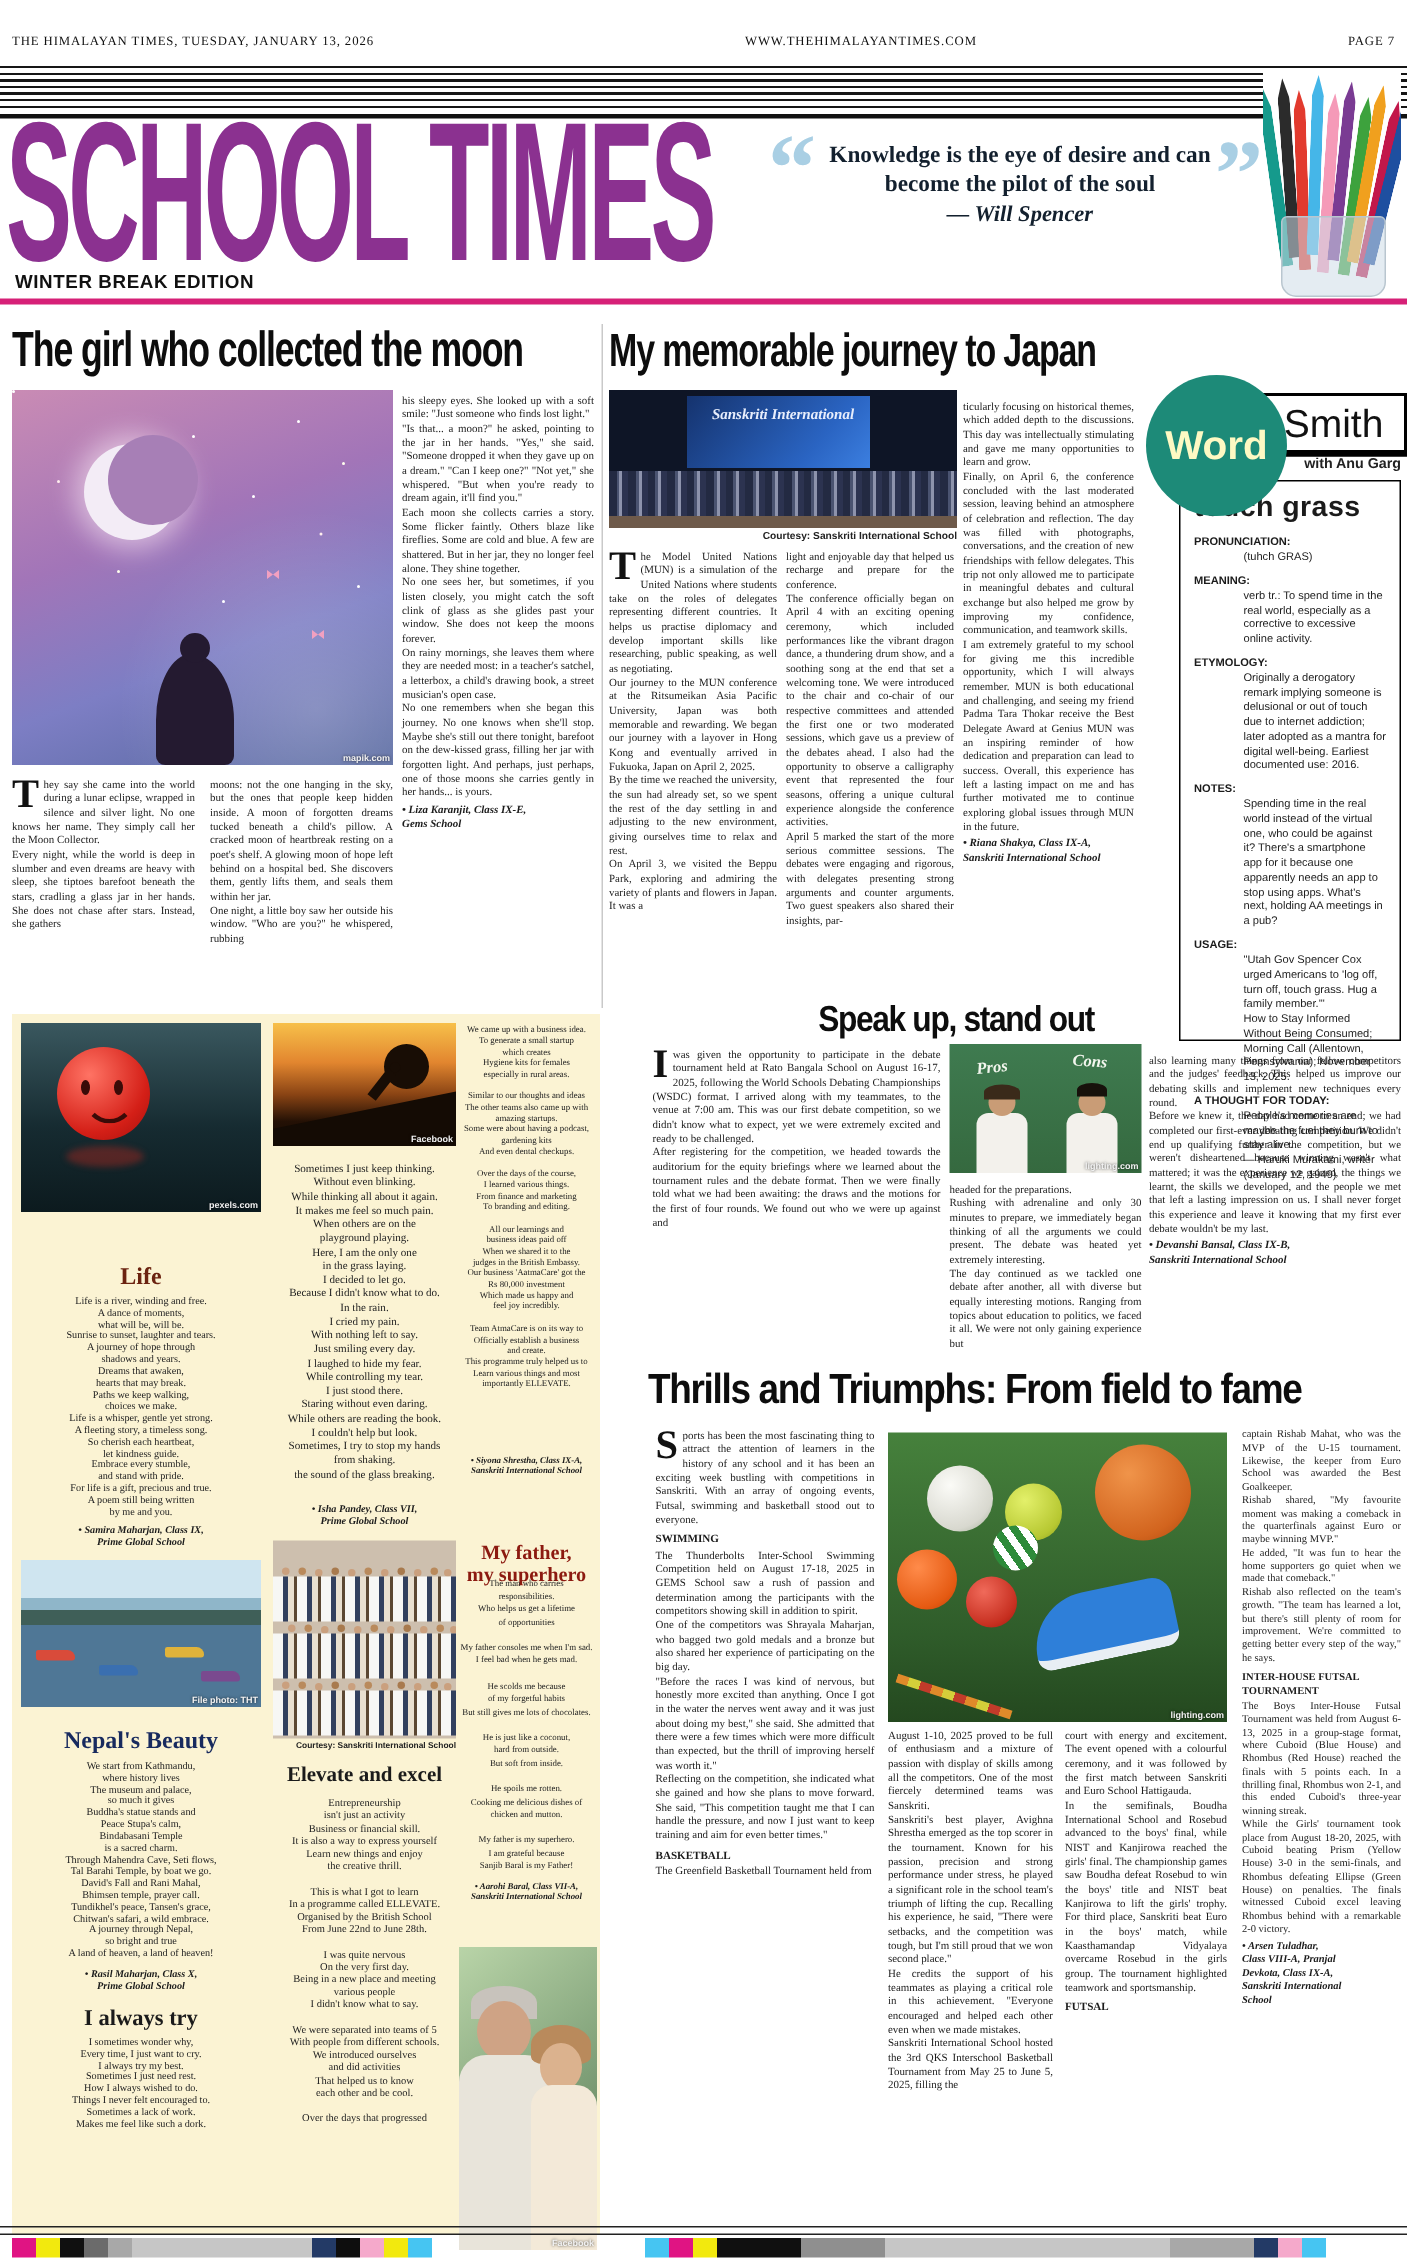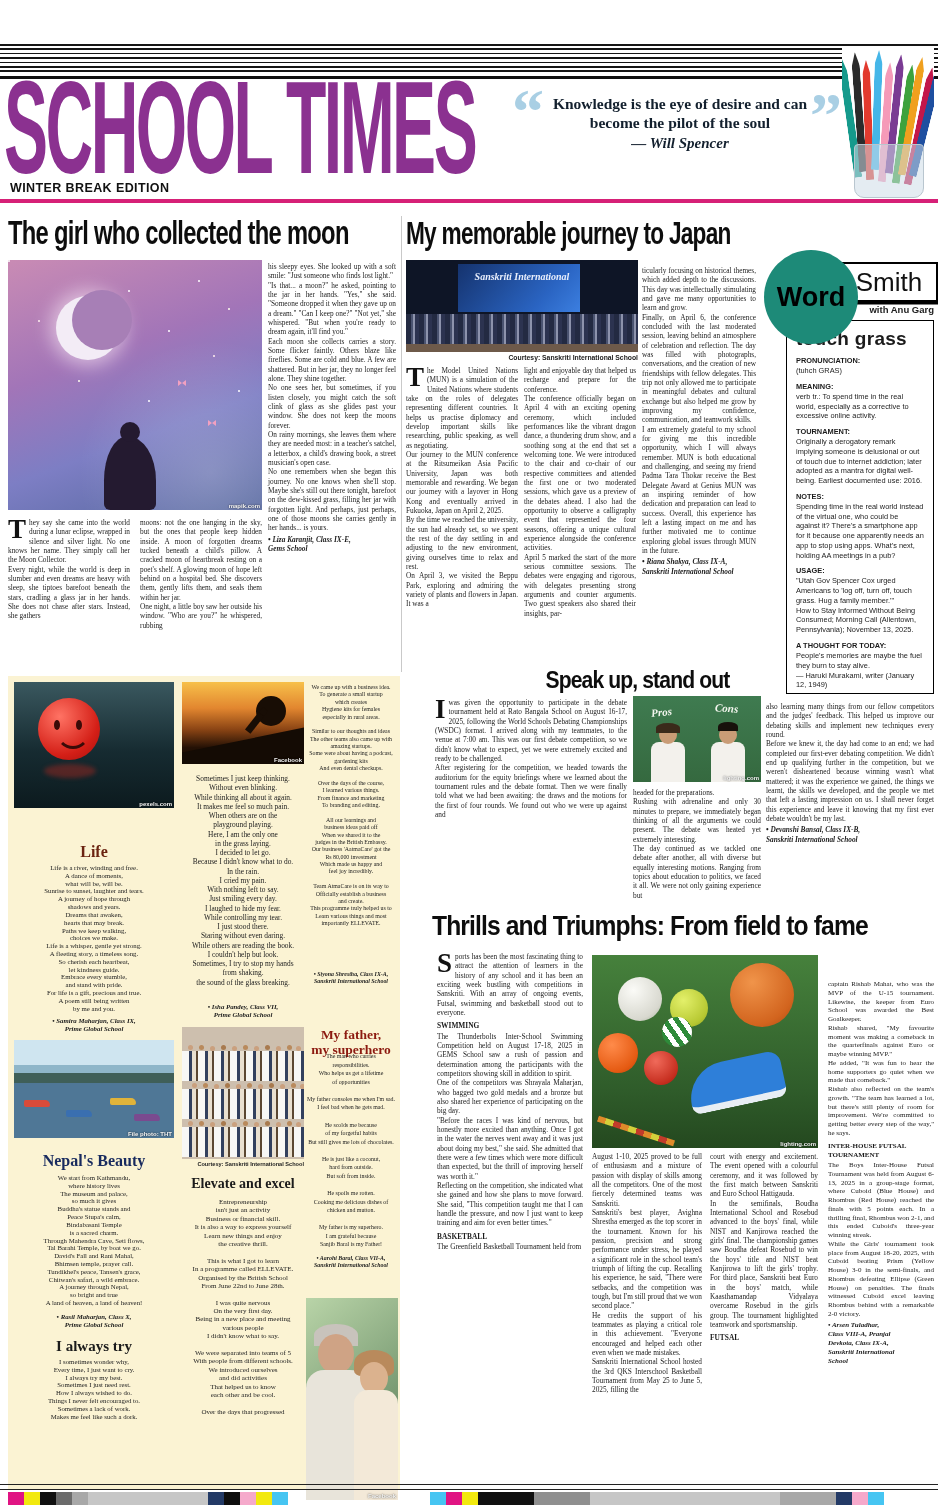--- a/index.html
+++ b/index.html
@@ -104,45 +104,50 @@
     background:linear-gradient(140deg,#b9d4a8,#7fa078 55%,#55704f);}
   .dadhead{position:absolute;left:12px;top:36px;width:36px;height:40px;border-radius:50%;background:#cfa385;}
   .dadhair{position:absolute;left:8px;top:26px;width:44px;height:22px;border-radius:50% 50% 0 0;background:#c8c3bc;}
   .dadbody{position:absolute;left:0px;top:72px;width:62px;height:130px;border-radius:18px 18px 0 0;background:#e8e4da;}
   .kidhead{position:absolute;right:10px;top:64px;width:28px;height:32px;border-radius:50%;background:#dbb28e;}
   .kidhair{position:absolute;right:4px;top:52px;width:40px;height:26px;border-radius:50% 50% 20% 20%;background:#b98a5c;}
   .kidbody{position:absolute;right:0;top:92px;width:44px;height:110px;border-radius:14px 14px 0 0;background:#f3e9d8;}
   
   .wcircle{left:764px;top:250px;width:94px;height:94px;border-radius:50%;background:#1d8a78;
     display:flex;align-items:center;justify-content:center;z-index:3;}
-  .wcircle span{font:bold 27px "Liberation Sans",sans-serif;color:#000000;}
+  .wcircle span{font:bold 27px "Liberation Sans",sans-serif;color:#fef9c3;}
   .wsbox{left:840px;top:262px;width:94px;height:36px;background:#fff;border:2px solid #000;
     box-shadow:2.5px 2.5px 0 #000;display:flex;align-items:center;justify-content:center;z-index:2;}
   .wsbox span{font:26px "Liberation Sans",sans-serif;color:#111;}
   .wanu{left:762px;top:304px;width:172px;text-align:right;font:bold 9.5px "Liberation Sans",sans-serif;color:#222;}
   .wbox{left:786px;top:320px;width:148px;height:374px;border:1.5px solid #000;padding:8px 9px;box-sizing:border-box;
         font-family:"Liberation Sans",sans-serif;}
   .wterm{font:bold 19px/1 "Liberation Sans",sans-serif;letter-spacing:.3px;margin-bottom:8px;}
   .wlabel{font:bold 7.4px/1.35 "Liberation Sans",sans-serif;margin-top:6px;}
-  .wtext{font:7.4px/1.32 "Liberation Sans",sans-serif;color:#1c1c1c;white-space:pre-line;}
+  .wtext{font:7.4px/1.32 "Liberation Sans",sans-serif;color:#1c1c1c;white-space:pre-line;margin-left:33px;}
   
   .cream{left:8px;top:676px;width:392px;height:814px;background:#fbf3d3;}
   .ptitle{font:bold 15px/1.1 "Liberation Serif",serif;text-align:center;}
   .poem{font:6.8px/1.15 "Liberation Serif",serif;text-align:center;white-space:pre-line;color:#222;}
   .poembyl{font:bold italic 6.8px/1.2 "Liberation Serif",serif;text-align:center;white-space:pre-line;margin-top:3px;}
   
   .dblrule{top:1484px;left:0;right:0;height:4px;border-top:1.6px solid #222;border-bottom:1.6px solid #222;}
   .swatchrow{top:1492px;height:13px;display:flex;}
   .swatchrow div{height:13px;}
 </style>
 </head>
 <body>
 
 <div id="page">
 
+  <div class="abs topbar">
+    <span>THE HIMALAYAN TIMES, TUESDAY, JANUARY 13, 2026</span>
+    <span>www.thehimalayantimes.com</span>
+    <span>PAGE 7</span>
+  </div>
   <div class="abs rulesband"></div>
   <div class="abs thickrule"></div>
 
   <div class="abs mast">SCHOOL TIMES</div>
   <div class="abs edition">WINTER BREAK EDITION</div>
 
   <div class="abs quotebox">
     <span class="qmark qopen">“</span><span class="qmark qclose">”</span><span>Knowledge is the eye of desire and can become the pilot of the soul</span>
     <div class="qauthor">— Will Spencer</div>
   </div>
@@ -218,21 +223,21 @@
   <div class="abs wsbox">
       <span>Smith</span>
     </div>
   <div class="abs wanu">with Anu Garg</div>
   <div class="abs wbox">
     <div class="wterm">touch grass</div>
     <div class="wlabel">PRONUNCIATION:</div>
     <div class="wtext">(tuhch GRAS)</div>
     <div class="wlabel">MEANING:</div>
     <div class="wtext">verb tr.: To spend time in the real world, especially as a corrective to excessive online activity.</div>
-    <div class="wlabel">TOURNAMENT:</div>
+    <div class="wlabel">ETYMOLOGY:</div>
     <div class="wtext">Originally a derogatory remark implying someone is delusional or out of touch due to internet addiction; later adopted as a mantra for digital well-being. Earliest documented use: 2016.</div>
     <div class="wlabel">NOTES:</div>
     <div class="wtext">Spending time in the real world instead of the virtual one, who could be against it? There's a smartphone app for it because one apparently needs an app to stop using apps. What's next, holding AA meetings in a pub?</div>
     <div class="wlabel">USAGE:</div>
     <div class="wtext">"Utah Gov Spencer Cox urged Americans to 'log off, turn off, touch grass. Hug a family member.'"
 How to Stay Informed Without Being Consumed; Morning Call (Allentown, Pennsylvania); November 13, 2025.</div>
     <div class="wlabel">A THOUGHT FOR TODAY:</div>
     <div class="wtext">People's memories are maybe the fuel they burn to stay alive.
 — Haruki Murakami, writer (January 12, 1949)</div>
   </div>
@@ -496,21 +501,21 @@
   </div>
   <div class="abs col" style="left:592px;top:1152px;width:110px;">August 1-10, 2025 proved to be full of enthusiasm and a mixture of passion with display of skills among all the competitors. One of the most fiercely determined teams was Sanskriti.
 Sanskriti's best player, Avighna Shrestha emerged as the top scorer in the tournament. Known for his passion, precision and strong performance under stress, he played a significant role in the school team's triumph of lifting the cup. Recalling his experience, he said, "There were setbacks, and the competition was tough, but I'm still proud that we won second place."
 He credits the support of his teammates as playing a critical role in this achievement. "Everyone encouraged and helped each other even when we made mistakes.
 Sanskriti International School hosted the 3rd QKS Interschool Basketball Tournament from May 25 to June 5, 2025, filling the</div>
   <div class="abs" style="left:710px;top:1152px;width:108px;">
     <div class="col" style="position:static;">court with energy and excitement. The event opened with a colourful ceremony, and it was followed by the first match between Sanskriti and Euro School Hattigauda.
 In the semifinals, Boudha International School and Rosebud advanced to the boys' final, while NIST and Kanjirowa reached the girls' final. The championship games saw Boudha defeat Rosebud to win the boys' title and NIST beat Kanjirowa to lift the girls' trophy. For third place, Sanskriti beat Euro in the boys' match, while Kaasthamandap Vidyalaya overcame Rosebud in the girls group. The tournament highlighted teamwork and sportsmanship.</div>
     <div class="subhead">FUTSAL</div>
   </div>
-  <div class="abs" style="left:828px;top:980px;width:106px;">
+  <div class="abs" style="left:828px;top:952px;width:106px;">
     <div class="col" style="position:static;font-size:7px;line-height:1.25;">captain Rishab Mahat, who was the MVP of the U-15 tournament. Likewise, the keeper from Euro School was awarded the Best Goalkeeper.
 Rishab shared, "My favourite moment was making a comeback in the quarterfinals against Euro or maybe winning MVP."
 He added, "It was fun to hear the home supporters go quiet when we made that comeback."
 Rishab also reflected on the team's growth. "The team has learned a lot, but there's still plenty of room for improvement. We're committed to getting better every step of the way," he says.</div>
     <div class="subhead" style="font-size:7px;">INTER-HOUSE FUTSAL TOURNAMENT</div>
     <div class="col" style="position:static;font-size:7px;line-height:1.25;">The Boys Inter-House Futsal Tournament was held from August 6-13, 2025 in a group-stage format, where Cuboid (Blue House) and Rhombus (Red House) reached the finals with 5 points each. In a thrilling final, Rhombus won 2-1, and this ended Cuboid's three-year winning streak.
 While the Girls' tournament took place from August 18-20, 2025, with Cuboid beating Prism (Yellow House) 3-0 in the semi-finals, and Rhombus defeating Ellipse (Green House) on penalties. The finals witnessed Cuboid excel leaving Rhombus behind with a remarkable 2-0 victory.</div>
     <div class="byl" style="font-size:7px;">• Arsen Tuladhar,
 Class VIII-A, Pranjal
 Devkota, Class IX-A,

